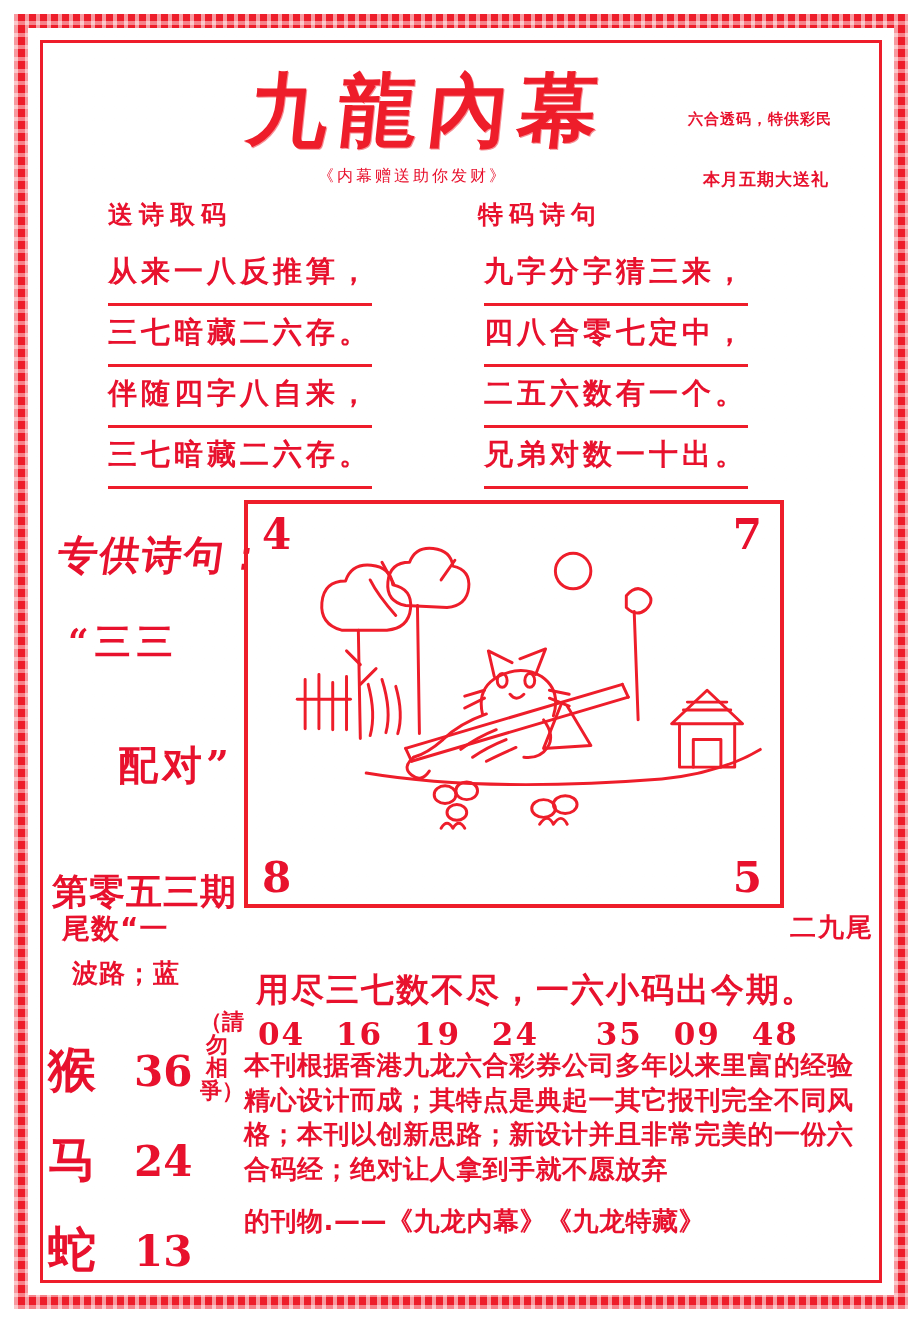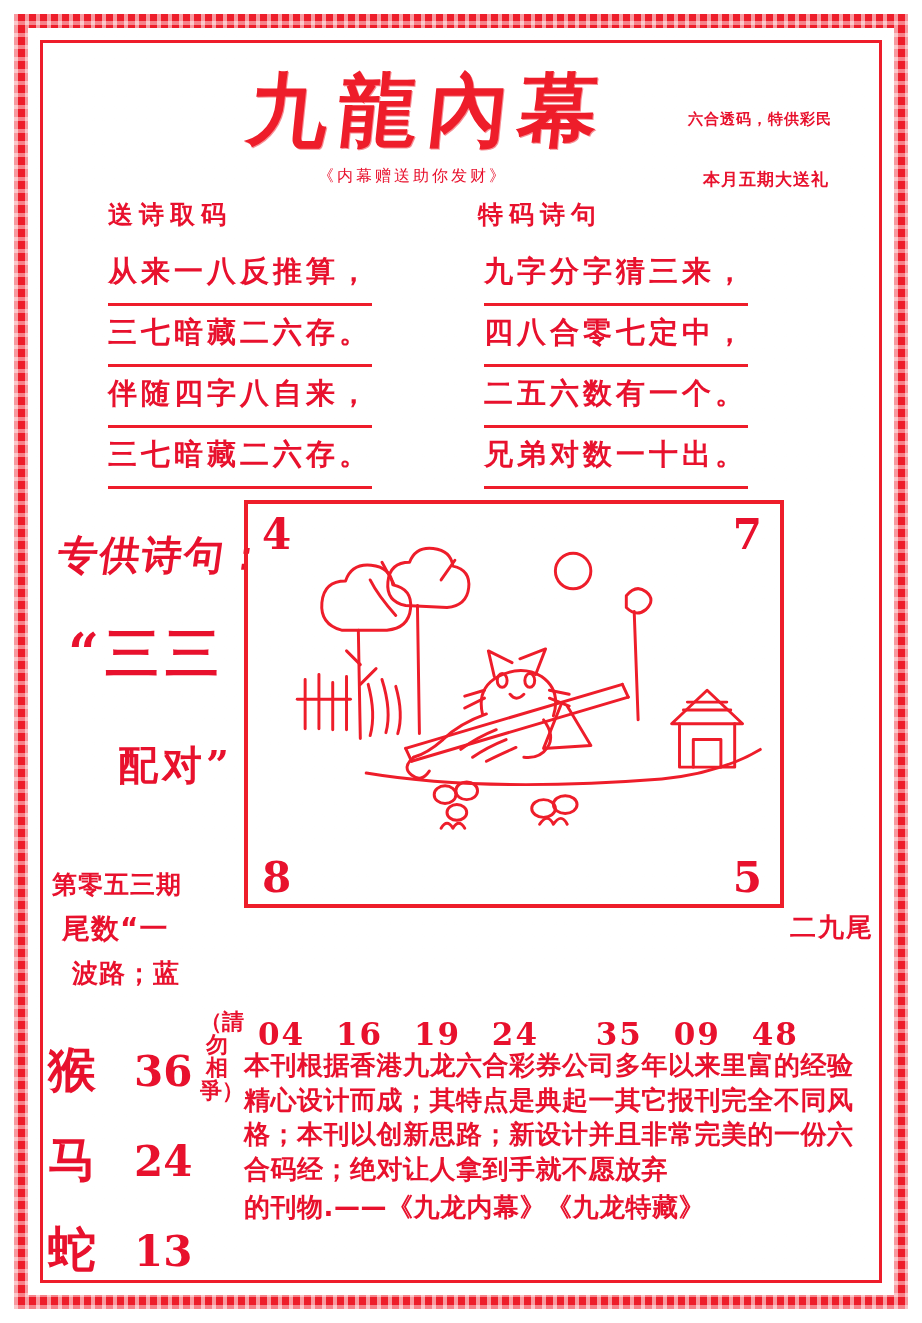--- a/index.html
+++ b/index.html
@@ -41,44 +41,44 @@
   .frame{position:absolute;left:196px;top:452px;width:540px;height:408px;border:4px solid #ee1d2a;box-sizing:border-box;}
   .corner-num{position:absolute;font-size:42px;font-weight:bold;font-family:"DejaVu Serif","Liberation Serif",serif;}
   .c-tl{left:14px;top:6px;}
   .c-tr{right:18px;top:6px;}
   .c-bl{left:14px;bottom:2px;}
   .c-br{right:18px;bottom:2px;}
   .art{position:absolute;left:0;top:30px;width:100%;height:350px;}
 
   
   .left-head{position:absolute;left:10px;top:480px;font-size:40px;font-weight:bold;letter-spacing:2px;font-family:"DejaVu Serif","Liberation Serif",serif;transform:skewX(-8deg);}
-  .quote1{position:absolute;left:20px;top:570px;font-size:54px;font-weight:bold;letter-spacing:6px;font-family:"DejaVu Serif","Liberation Serif",serif;}
+  .quote1{position:absolute;left:20px;top:570px;font-size:36px;font-weight:bold;letter-spacing:6px;font-family:"DejaVu Serif","Liberation Serif",serif;}
   .quote2{position:absolute;left:70px;top:690px;font-size:40px;font-weight:bold;letter-spacing:4px;font-family:"DejaVu Serif","Liberation Serif",serif;}
-  .issue{position:absolute;left:4px;top:820px;font-size:25px;font-weight:bold;letter-spacing:1px;}
+  .issue{position:absolute;left:4px;top:820px;font-size:36px;font-weight:bold;letter-spacing:1px;}
   .tail{position:absolute;left:14px;top:862px;font-size:28px;font-weight:bold;letter-spacing:1px;}
   .wave{position:absolute;left:24px;top:908px;font-size:26px;font-weight:bold;letter-spacing:1px;}
   .right-tail{position:absolute;left:742px;top:862px;font-size:26px;font-weight:bold;letter-spacing:2px;}
 
   
   .zodiac{position:absolute;left:0px;top:990px;width:180px;}
   .z-row{display:flex;align-items:baseline;margin-bottom:26px;}
   .z-name{font-size:48px;font-weight:bold;font-family:"DejaVu Serif","Liberation Serif",serif;width:86px;}
   .z-num{font-size:42px;font-weight:bold;font-family:"DejaVu Serif","Liberation Serif",serif;}
 
   
   .slogan{position:absolute;left:208px;top:920px;font-size:33px;font-weight:bold;letter-spacing:2px;}
   .numbers{position:absolute;left:210px;top:968px;font-size:31px;font-weight:bold;letter-spacing:2px;font-family:"DejaVu Serif","Liberation Serif",serif;text-align:center;}
   .numbers span{margin-right:18px;}
   .numbers .gap{margin-right:44px;}
 
   
   .vnote{position:absolute;left:152px;top:962px;width:34px;font-size:22px;font-weight:bold;line-height:1.05;letter-spacing:0px;text-align:center;}
 
   .blurb{position:absolute;left:196px;top:1000px;width:630px;font-size:26px;font-weight:bold;line-height:1.33;letter-spacing:0.5px;}
-  .blurb .last{display:block;margin-top:4px;}
+  .blurb .last{display:block;margin-top:18px;}
 </style>
 </head>
 <body>
 
 <div class="page">
 
   <div class="border-outer"></div>
   <div class="border-texture"></div>
   <div class="border-inner"></div>
 
@@ -184,20 +184,21 @@
       <div class="z-row">
         <span class="z-name">马</span>
         <span class="z-num">24</span>
       </div>
       <div class="z-row">
         <span class="z-name">蛇</span>
         <span class="z-num">13</span>
       </div>
     </div>
 
+    <div class="slogan">用尽三七数不尽，一六小码出今期。</div>
     <div class="numbers">
       <span>04</span>
       <span>16</span>
       <span>19</span>
       <span class="gap">24</span>
       <span>35</span>
       <span>09</span>
       <span>48</span>
     </div>
 

